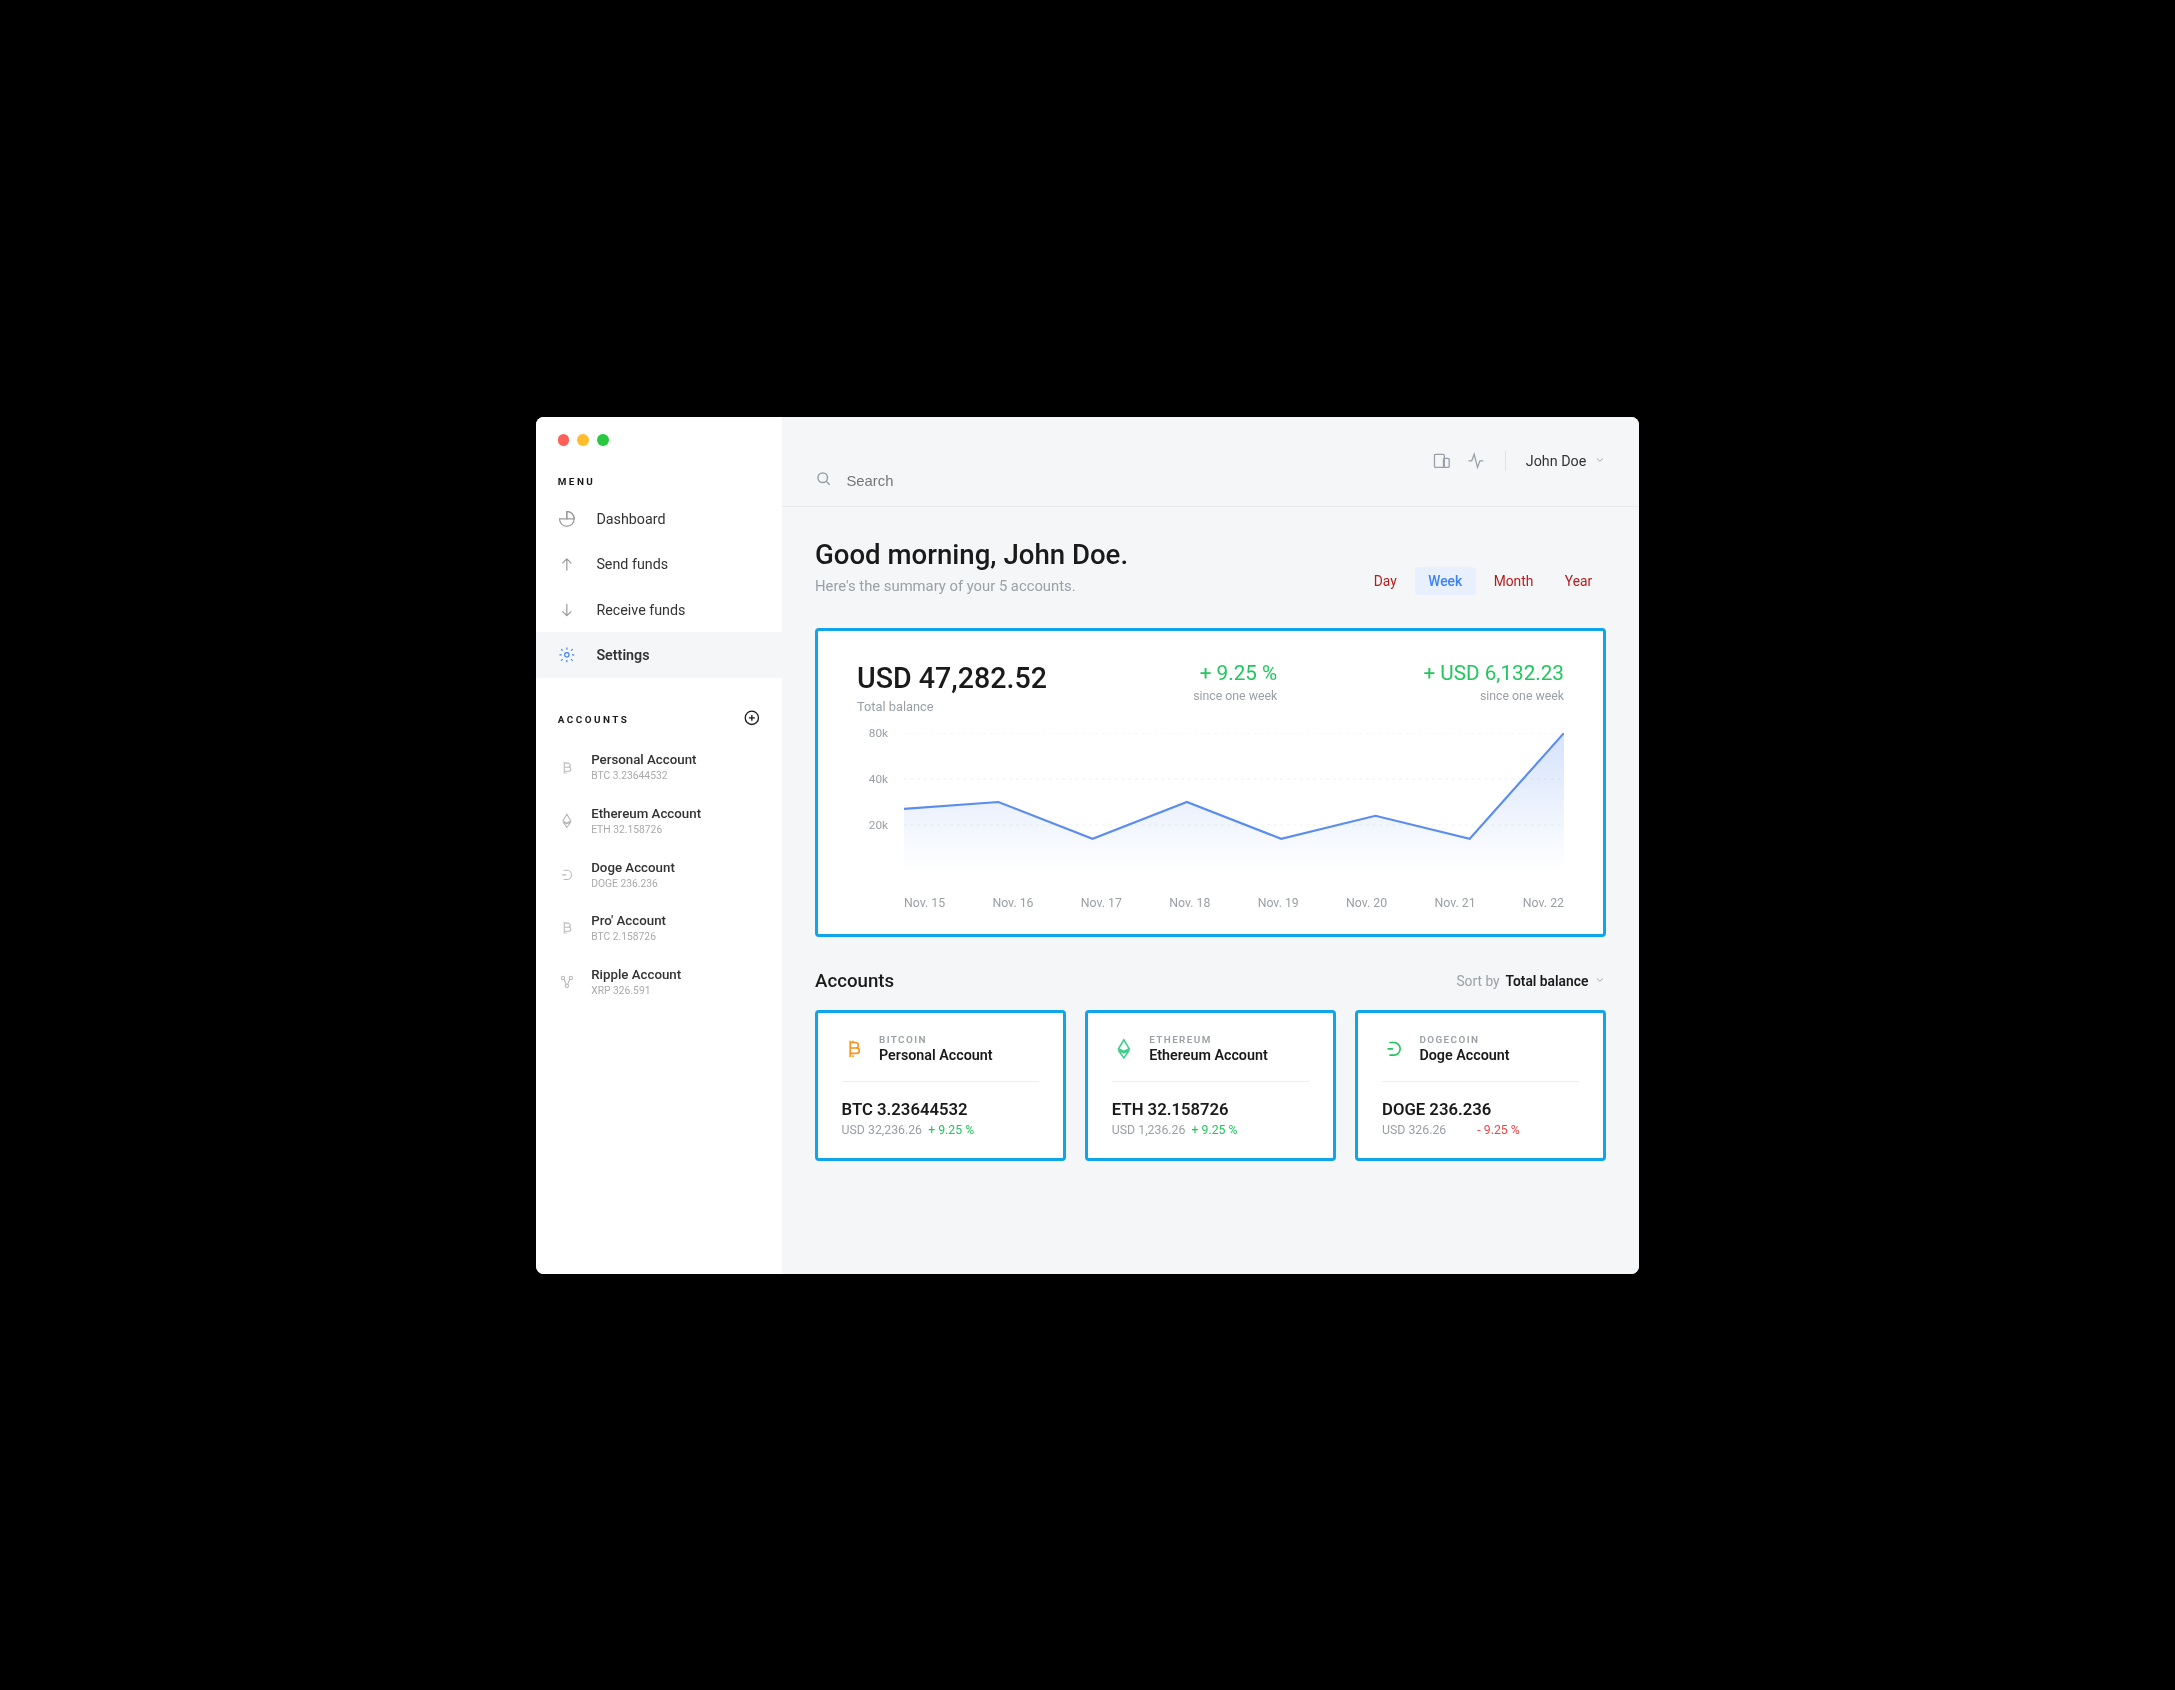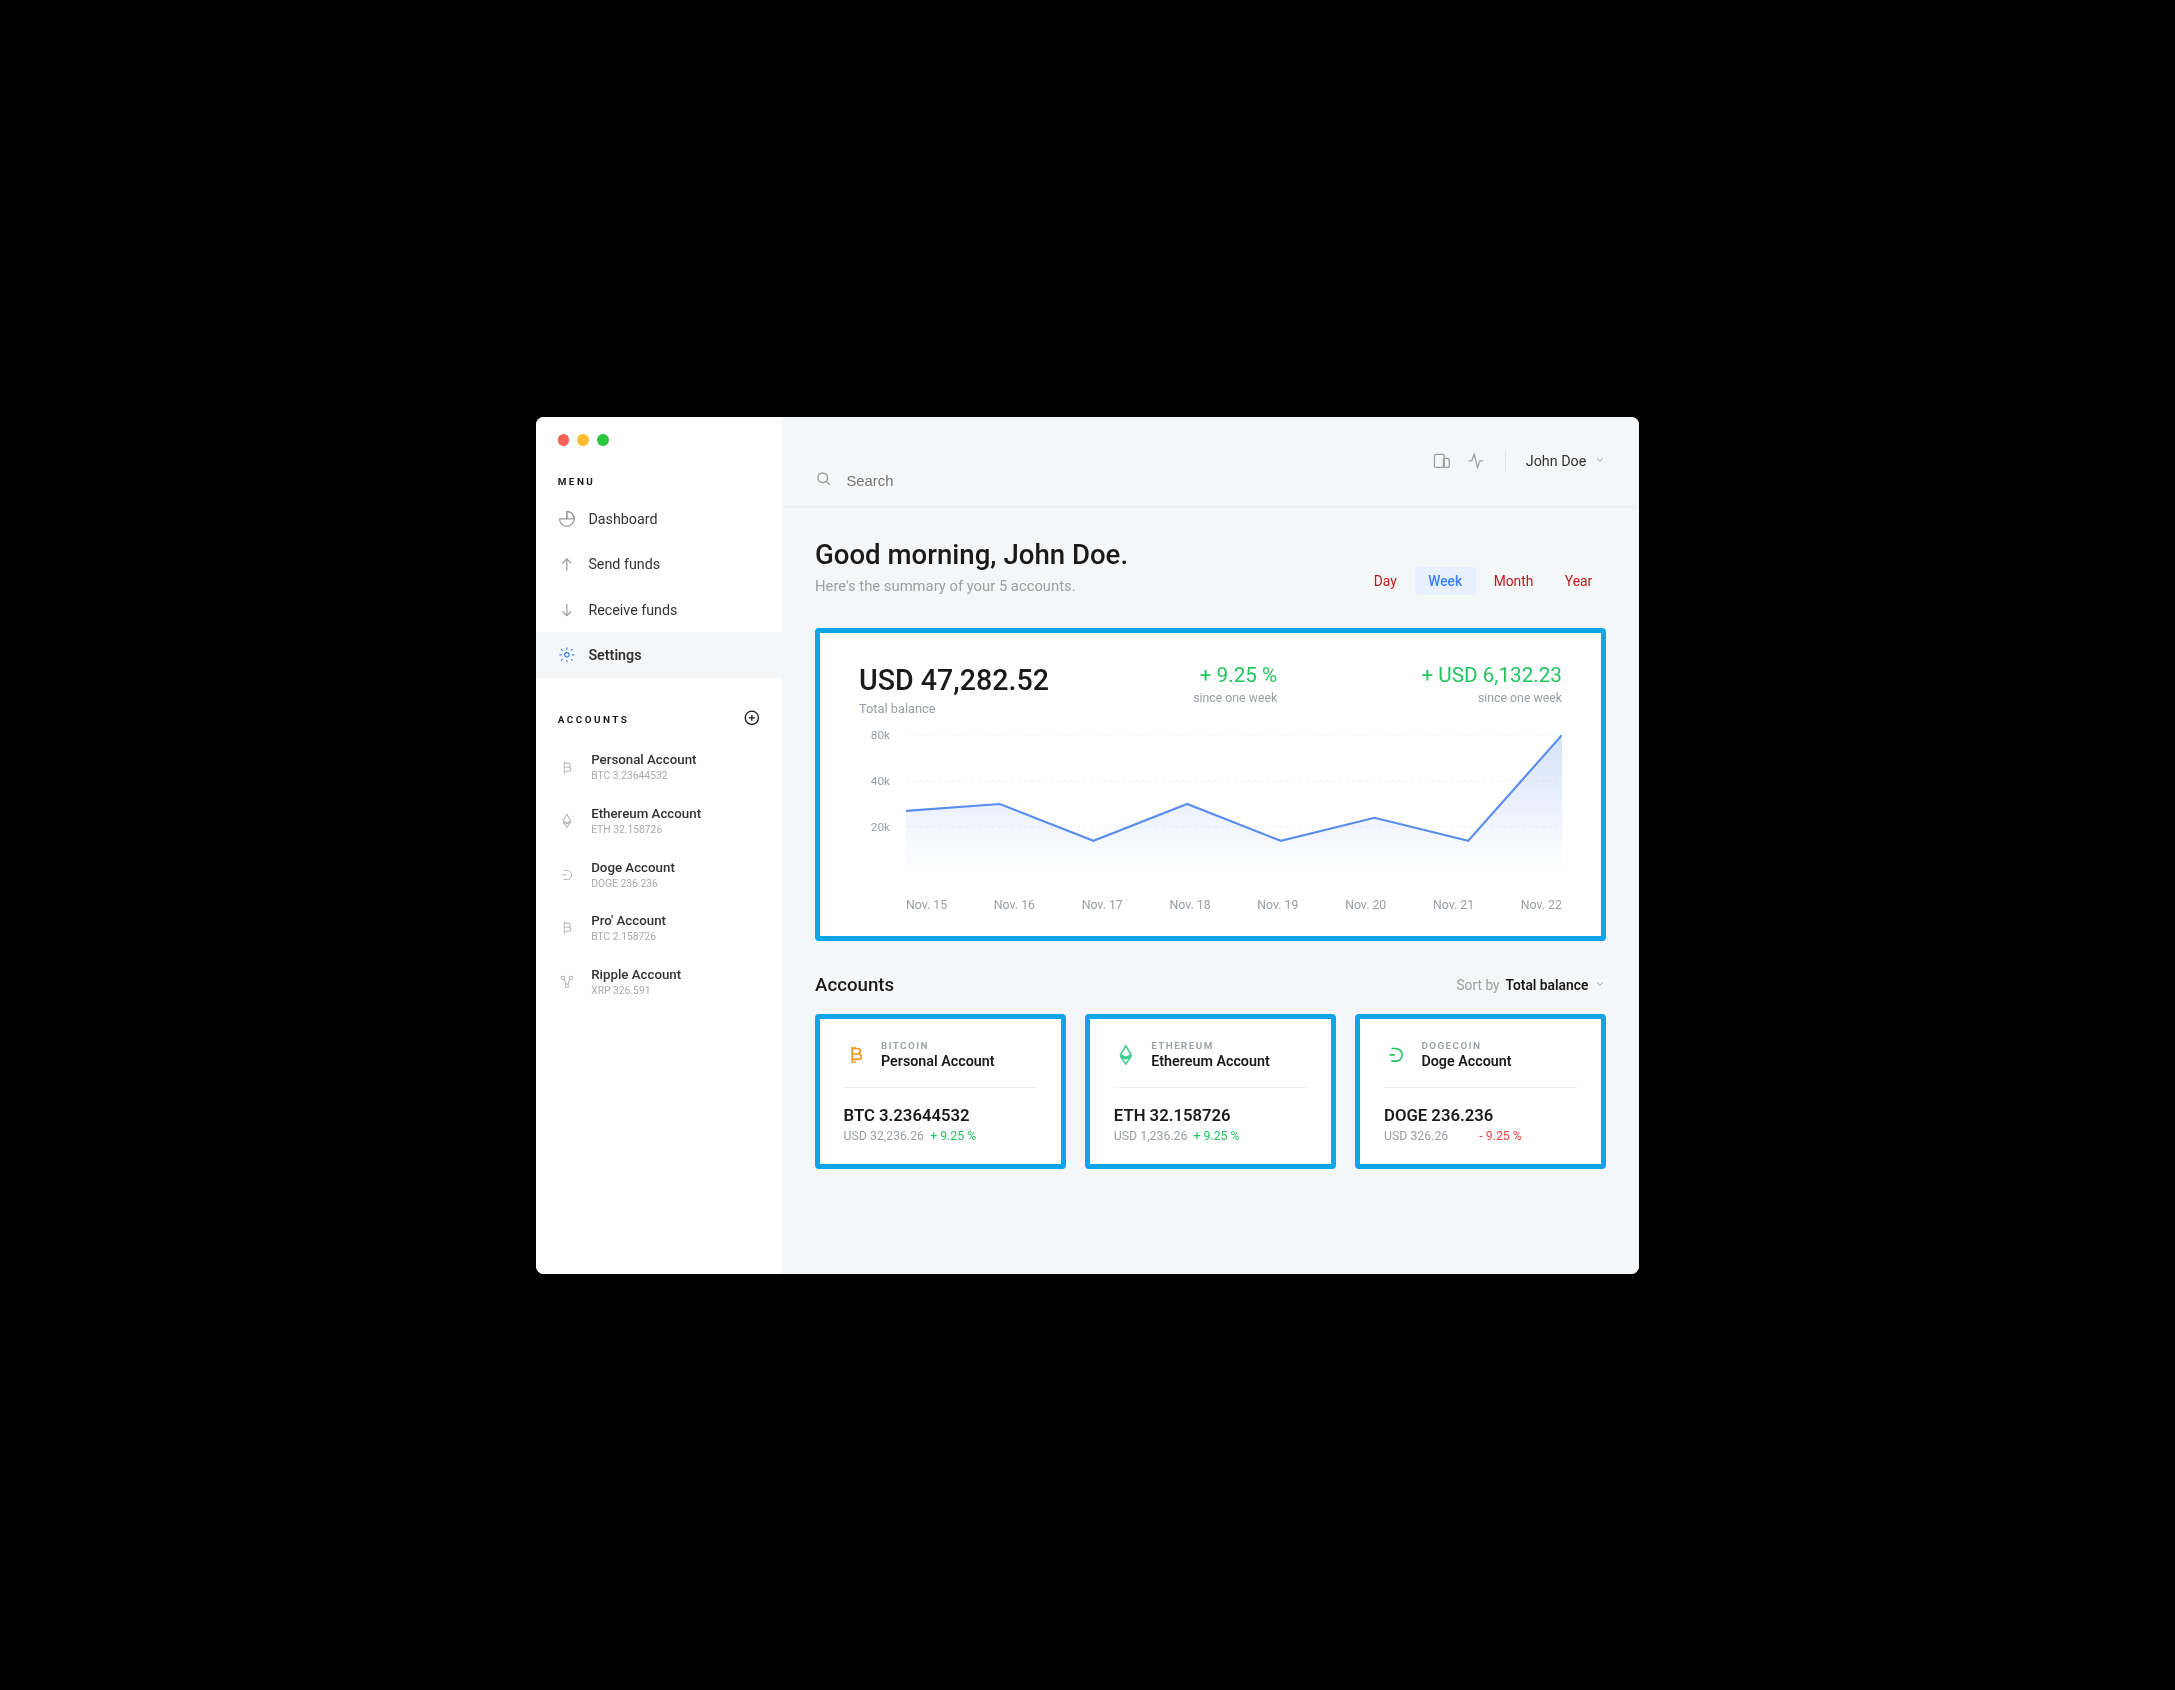--- a/index.html
+++ b/index.html
@@ -39,21 +39,21 @@
 .section-label {
   font-size: 9.9px;
   letter-spacing: 2.5px;
   font-weight: 700;
   color: #1a1a1a;
   padding: 13.8px 21.7px 9.9px 21.7px;
 }
 .menu-item {
   display: flex;
   align-items: center;
-  gap: 13px;
+  gap: 21px;
   padding: 13.8px 21.7px;
   cursor: pointer;
   color: #333;
   font-size: 14.3px;
 }
 .menu-item.active {
   background: #f5f6f7;
   font-weight: 600;
 }
 .menu-item.active .mi-icon svg { stroke: #3b82f6; }
@@ -114,21 +114,21 @@
 .greeting { font-size: 27.6px; font-weight: 500; color: #1a1a1a; }
 .greeting-sub { font-size: 14.8px; color: #9aa0a6; margin-top: 5.9px; }
 .range-tabs { display: flex; gap: 3.9px; align-items: center; }
 .range-tab {
   padding: 5.9px 13.8px; font-size: 13.8px; color: #b91c1c; cursor: pointer; border-radius: 3.9px;
 }
 .range-tab.active { background: #e8f0fe; color: #3b82f6; font-weight: 500; }
 
 .card {
   background: #fff;
-  border: 5px solid #0ea5e9;
+  border: 3px solid #0ea5e9;
   border-radius: 3.9px;
 }
 .balance-card { padding: 29.6px 39px 23.6px 39px; }
 .balance-row { display: flex; justify-content: space-between; align-items: flex-start; margin-bottom: 19.7px; }
 .balance-main .amount { font-size: 28.6px; font-weight: 500; color: #1a1a1a; }
 .balance-main .label { font-size: 12.8px; color: #9aa0a6; margin-top: 3.9px; }
 .balance-stat { text-align: right; }
 .balance-stat .stat-val { font-size: 20.7px; color: #22c55e; font-weight: 400; }
 .balance-stat .stat-sub { font-size: 12.3px; color: #9aa0a6; margin-top: 3.9px; }
 

